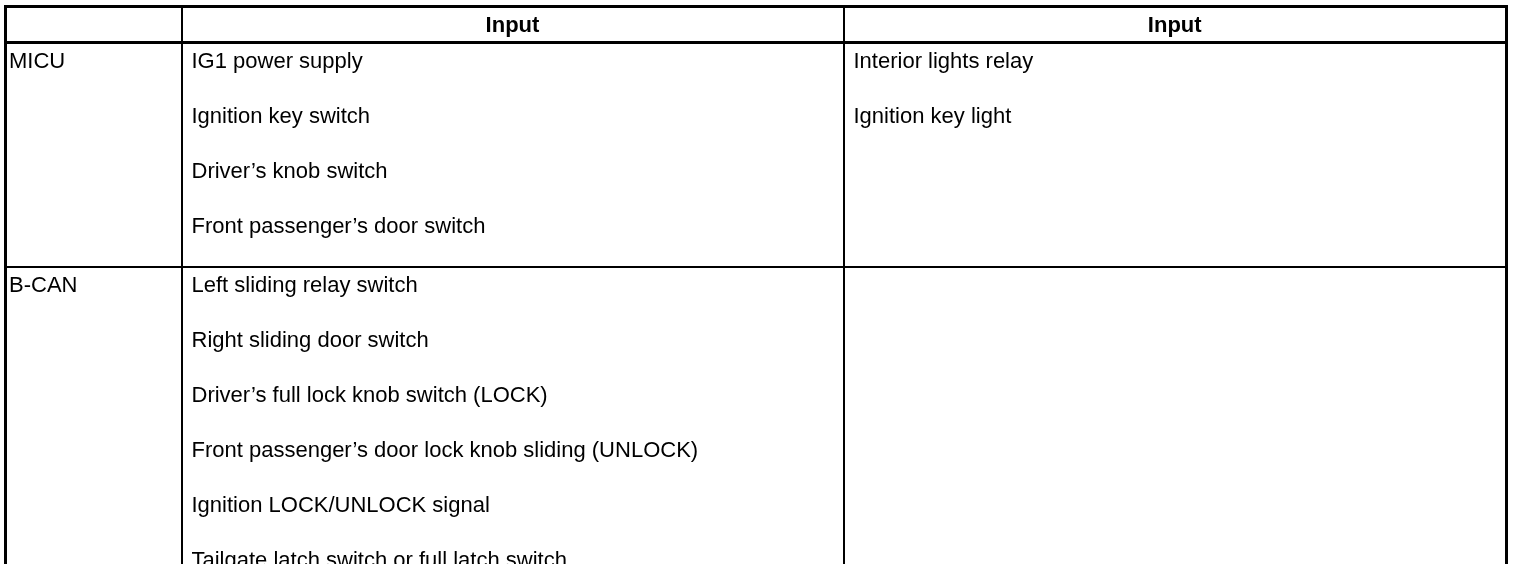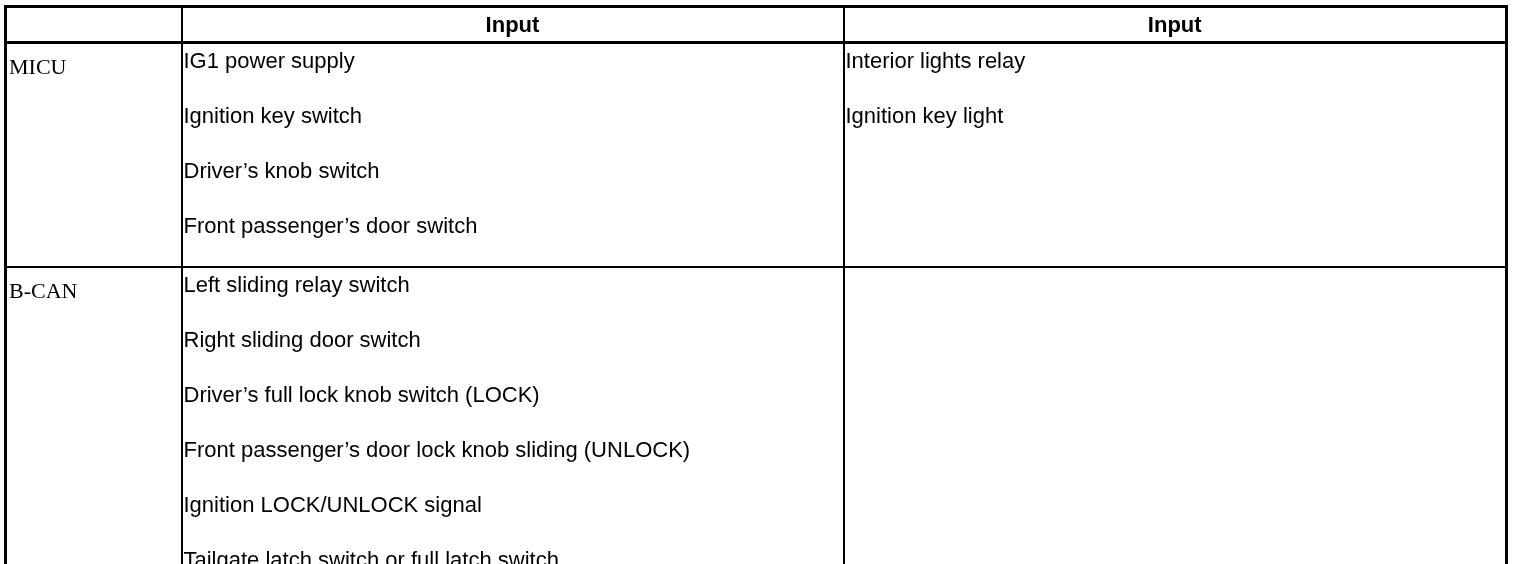--- a/index.html
+++ b/index.html
@@ -45,27 +45,26 @@
 
   th.hdr {
     font-size: 22px;
     font-weight: bold;
     vertical-align: middle;
     padding: 0;
   }
   td.cell {
     vertical-align: top;
     font-size: 22px;
-    padding: 2px 4px 0 1px;
+    padding: 2px 4px 0 9px;
   }
   td.src-cell {
     vertical-align: top;
     font-size: 22px;
-    padding: 8px 4px 0 2px;
-    font-family: Liberation Serif, serif;
+    padding: 2px 4px 0 2px;
   }
   .item {
     margin: 0 0 26px 0;
     line-height: 29px;
     white-space: nowrap;
   }
   .src-label {
     line-height: 29px;
   }
 </style>

